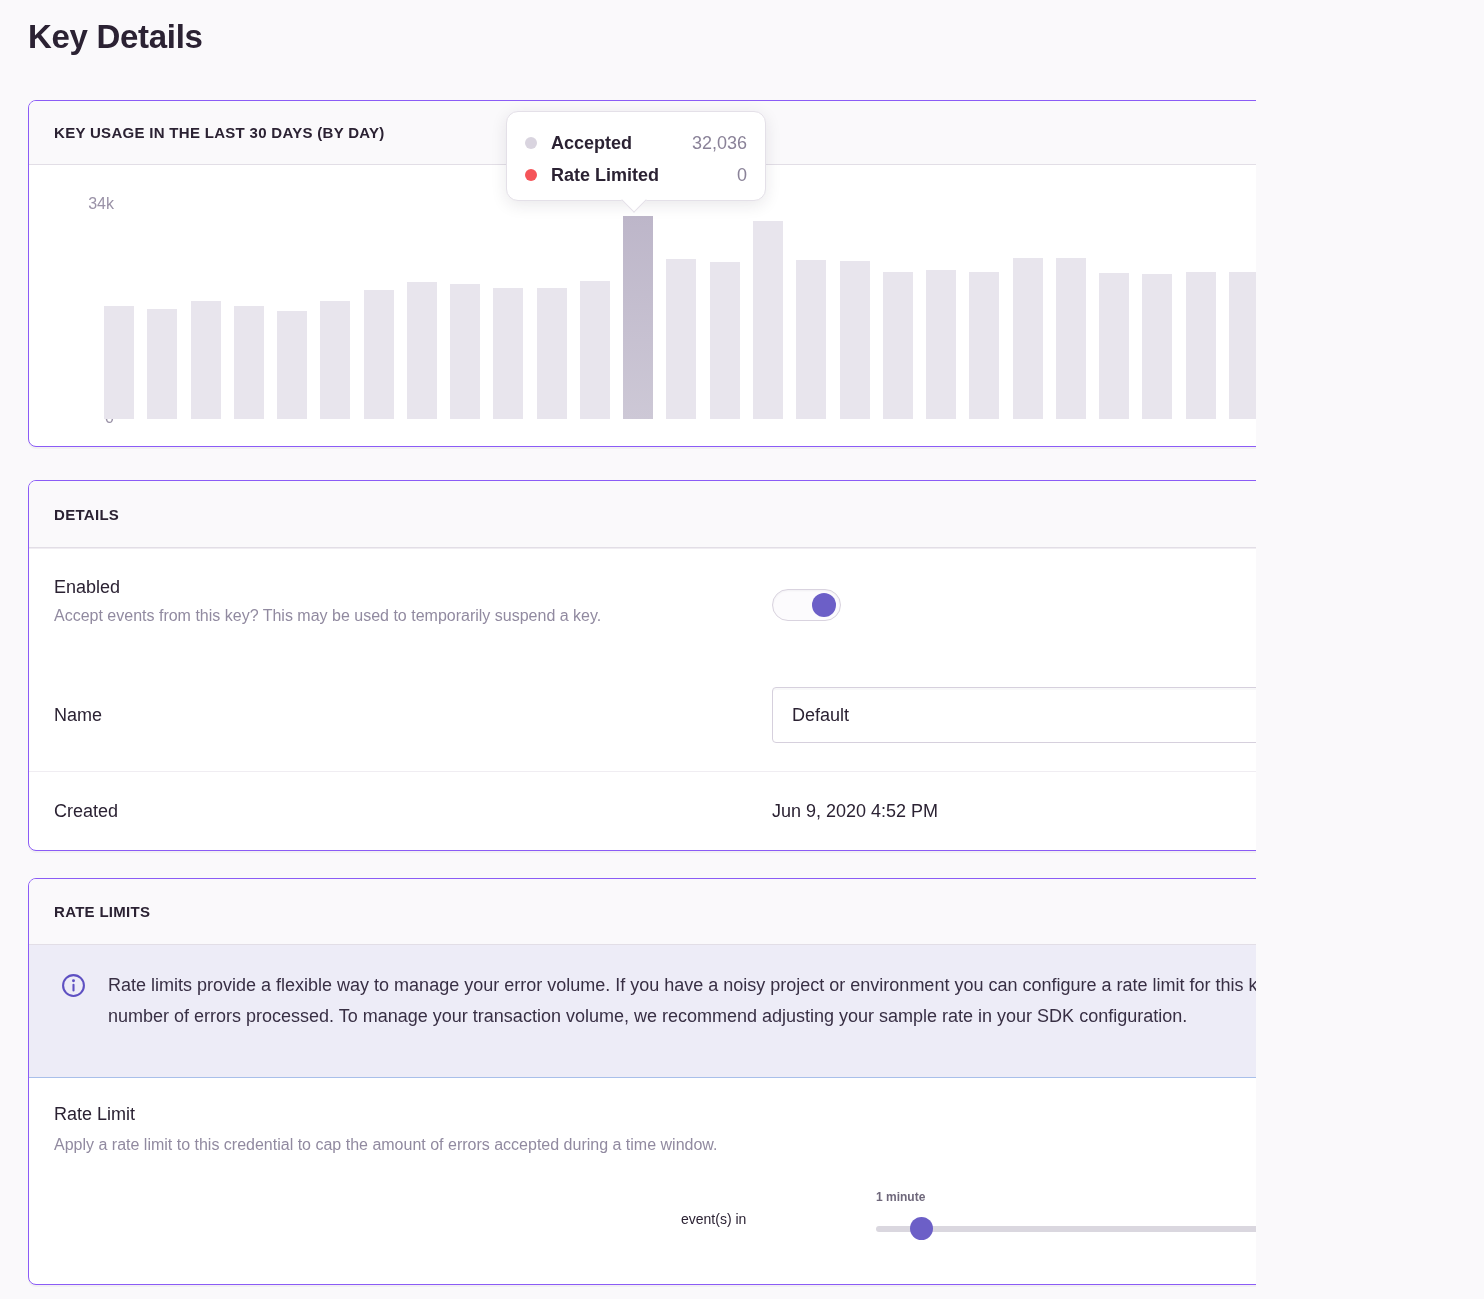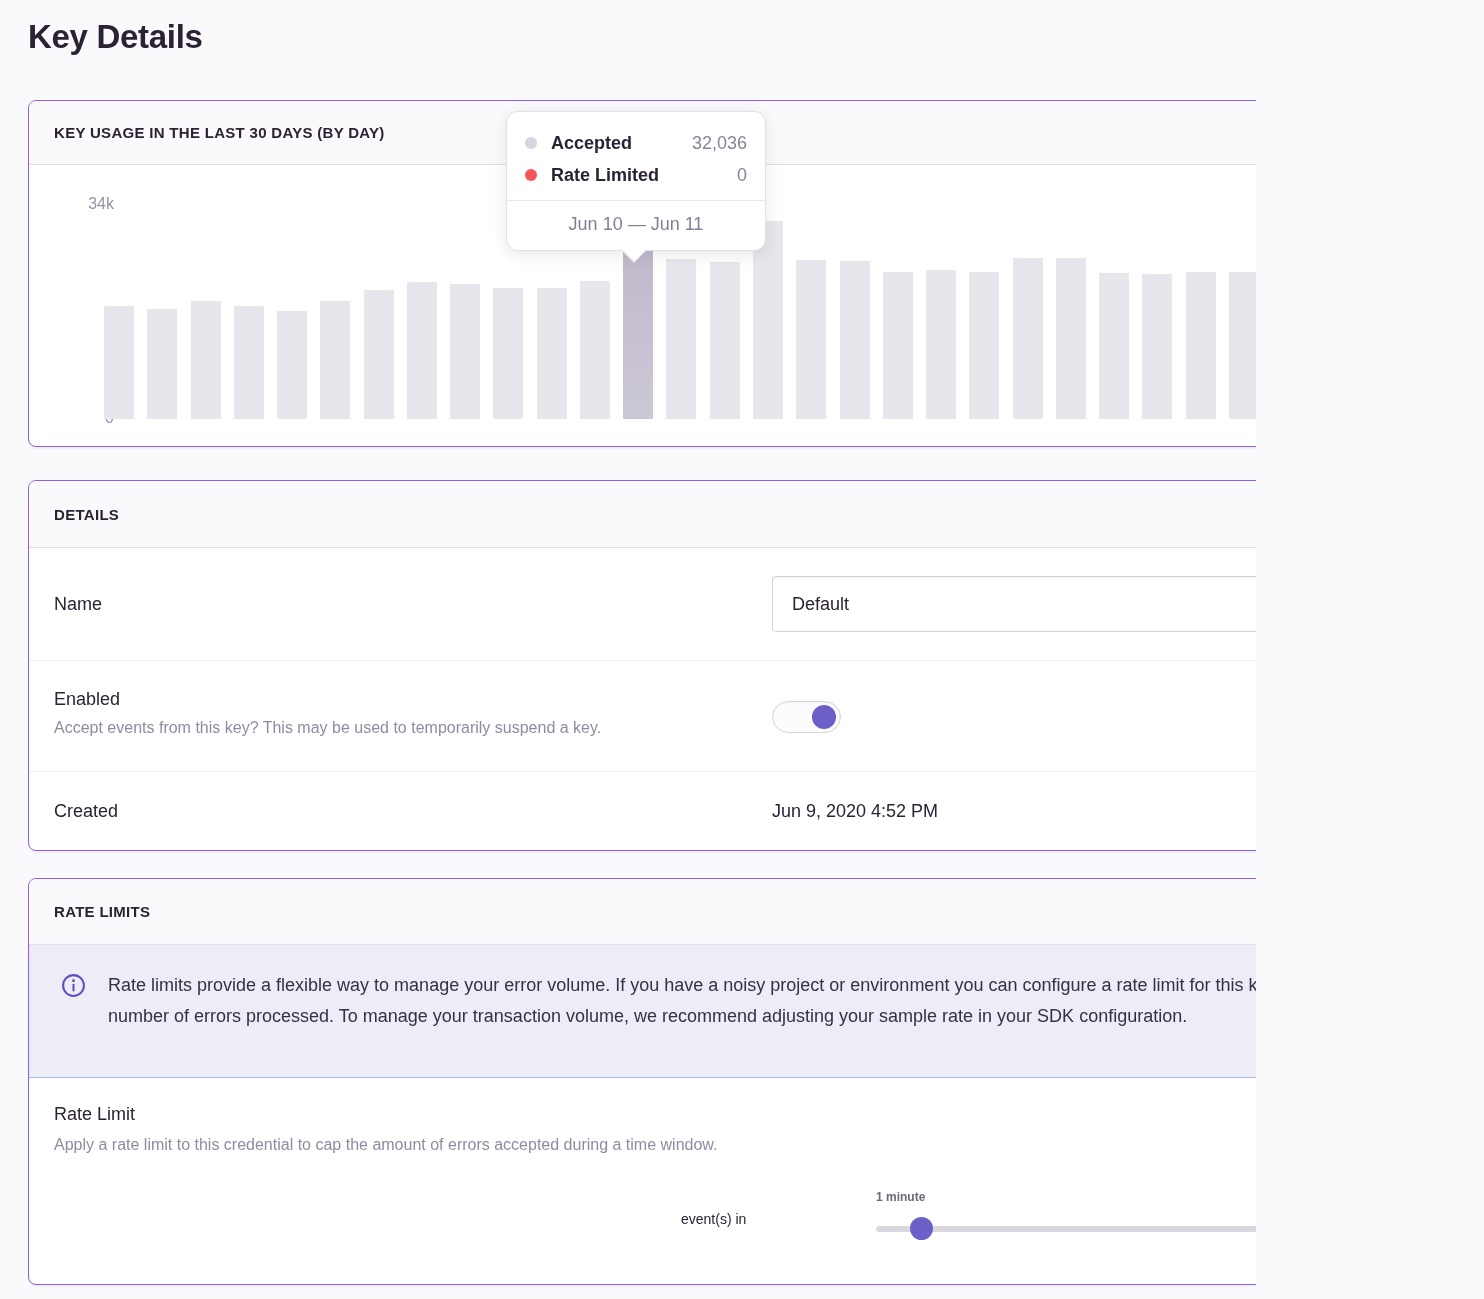--- a/index.html
+++ b/index.html
@@ -119,41 +119,40 @@
           <span class="tt-dot dot-accepted"></span>
           <span class="tt-label">Accepted</span>
           <span class="tt-value">32,036</span>
         </div>
         <div class="tt-row">
           <span class="tt-dot dot-ratelimited"></span>
           <span class="tt-label">Rate Limited</span>
           <span class="tt-value">0</span>
         </div>
       </div>
-      <div class="tt-footer">Jun 10 — Jun 11</div>
       <div class="tt-arrow"></div>
     </div>
   </section>
 
   <section class="panel details-panel">
     <div class="panel-header">
       <span>DETAILS</span>
     </div>
 
-    <div class="field-row row-name">
-      <span class="field-label">Name</span>
-      <input class="text-input" type="text" value="Default" style="">
-    </div>
-
     <div class="field-row row-enabled">
       <span class="field-label">Enabled</span>
       <span class="field-help">Accept events from this key? This may be used to temporarily suspend a key.</span>
       <div class="toggle">
         <div class="toggle-knob"></div>
       </div>
+    </div>
+
+    <div class="field-row row-name">
+      <span class="field-label">Name</span>
+      <input class="text-input" type="text" value="Default" style="">
     </div>
 
     <div class="field-row row-created">
       <span class="field-label">Created</span>
       <span class="created-value">Jun 9, 2020 4:52 PM</span>
     </div>
   </section>
 
   <section class="panel rate-panel">
     <div class="panel-header">

